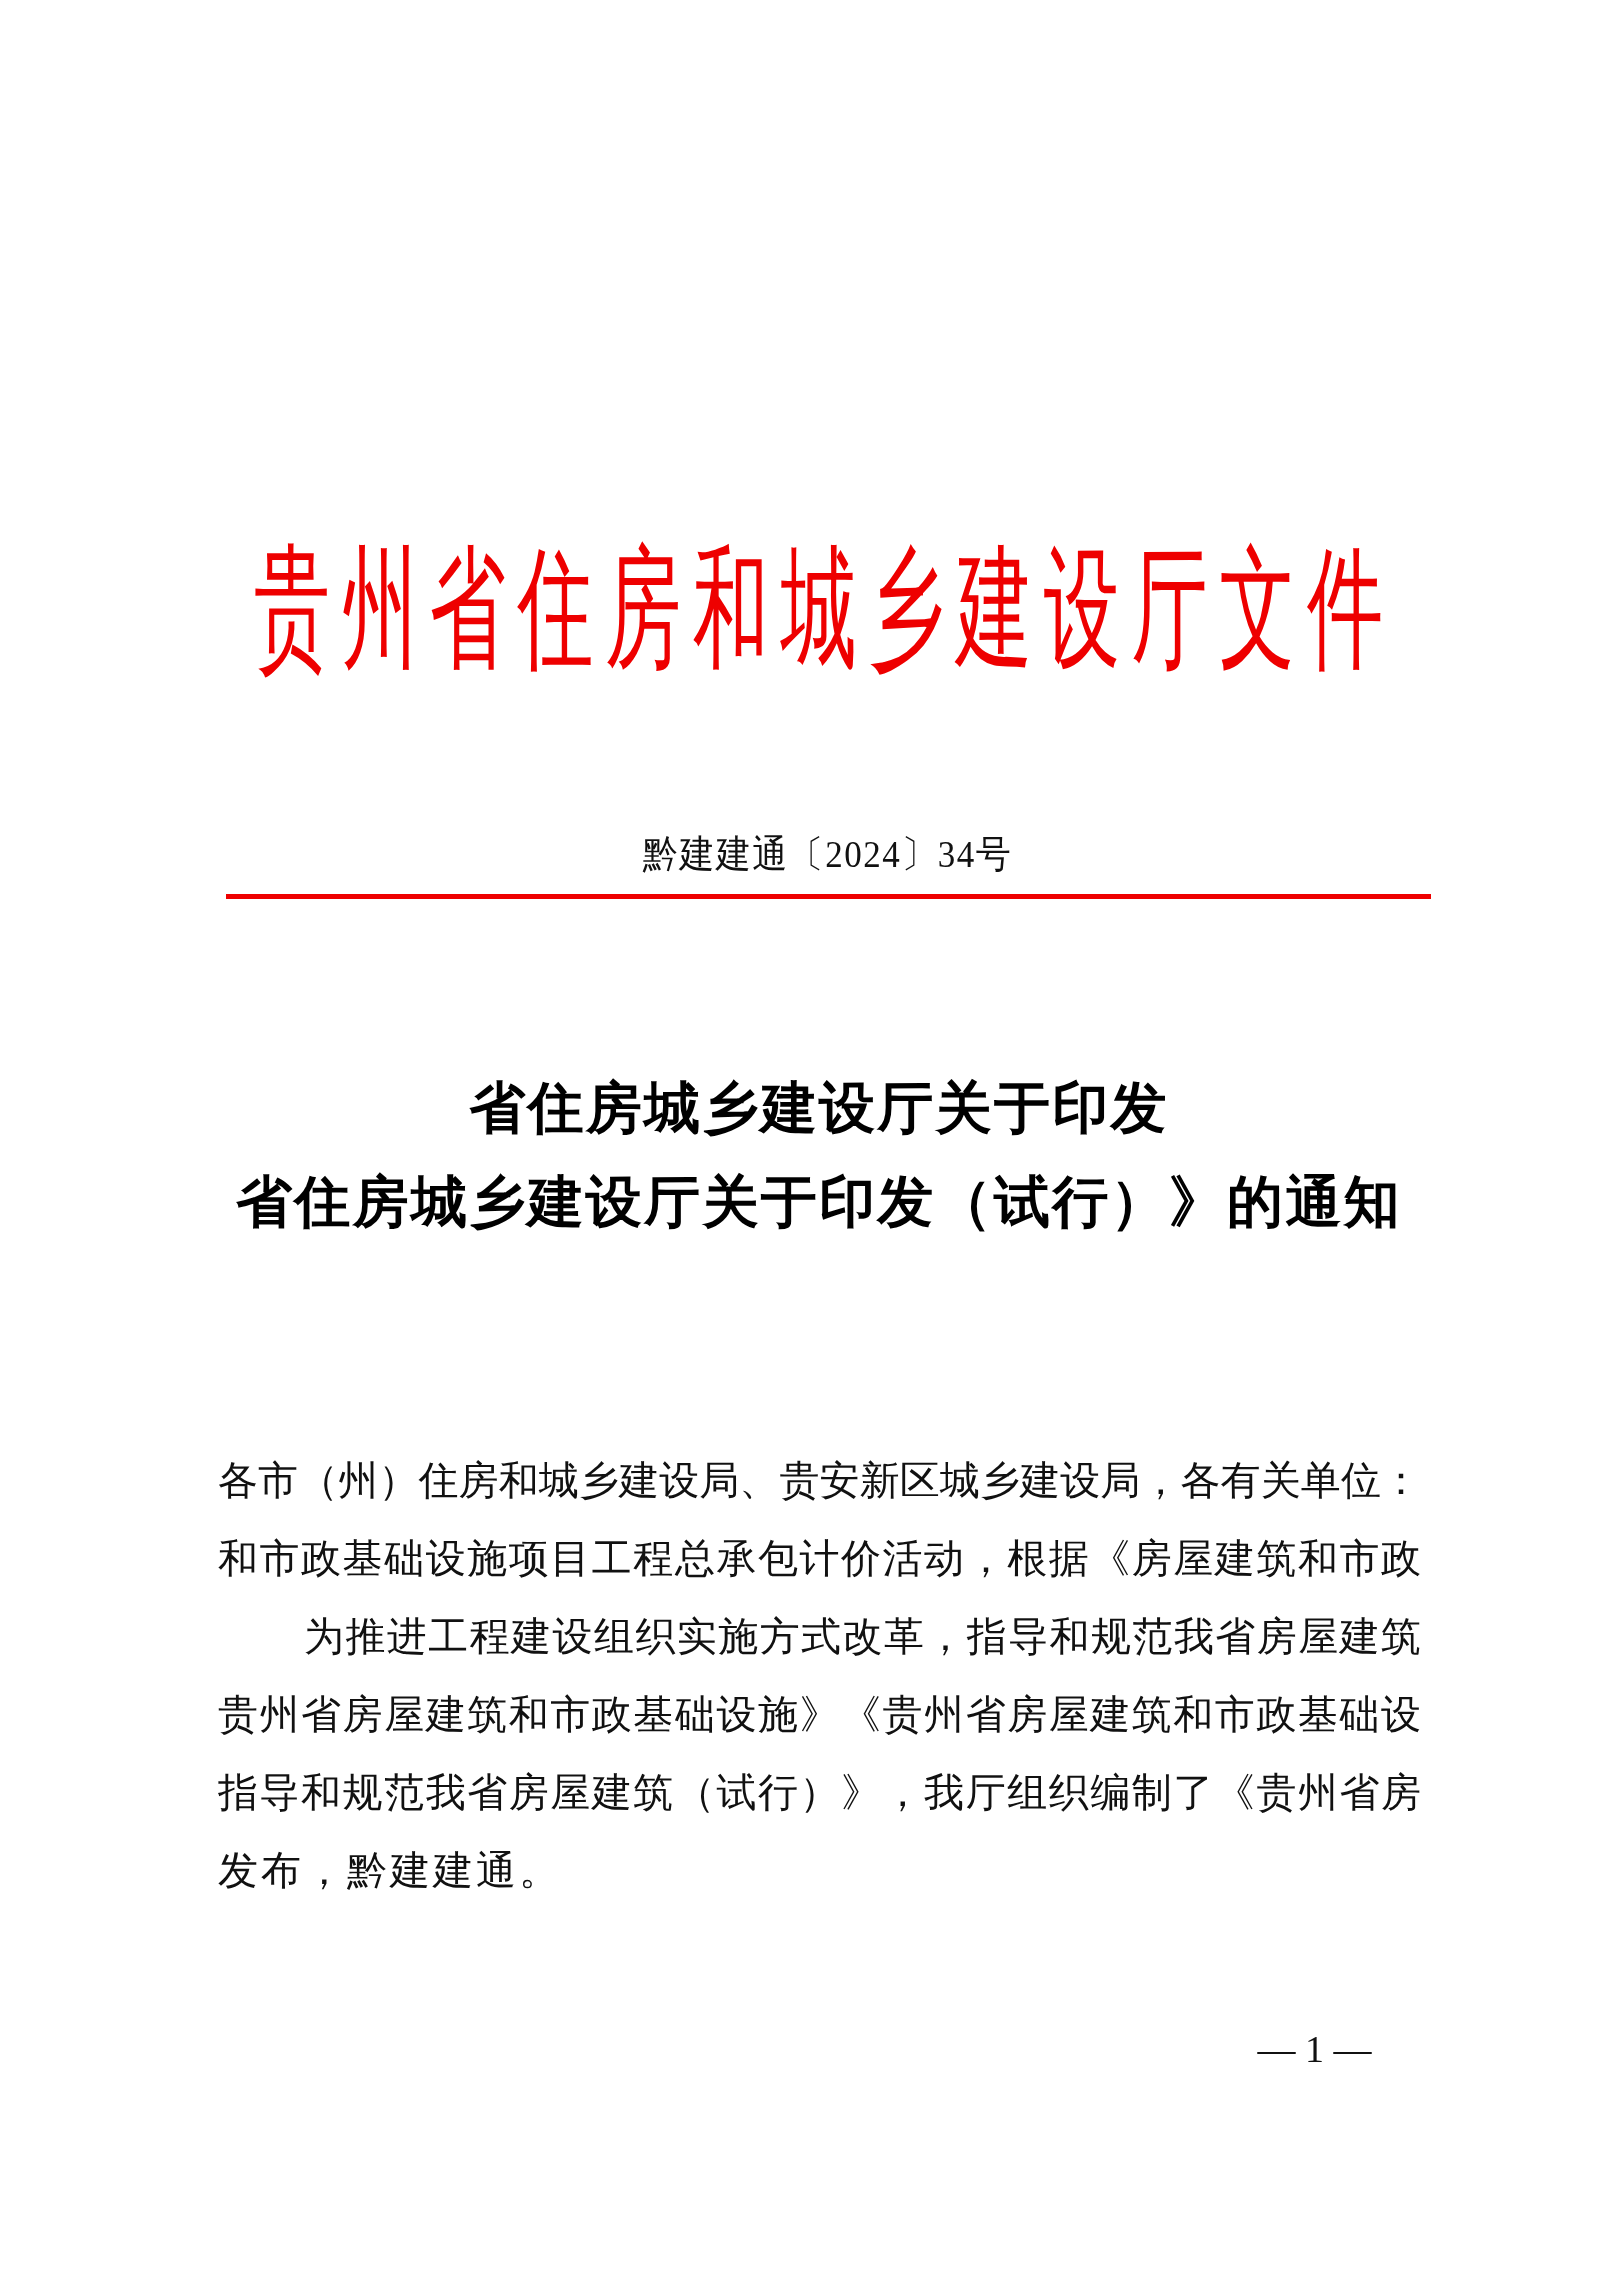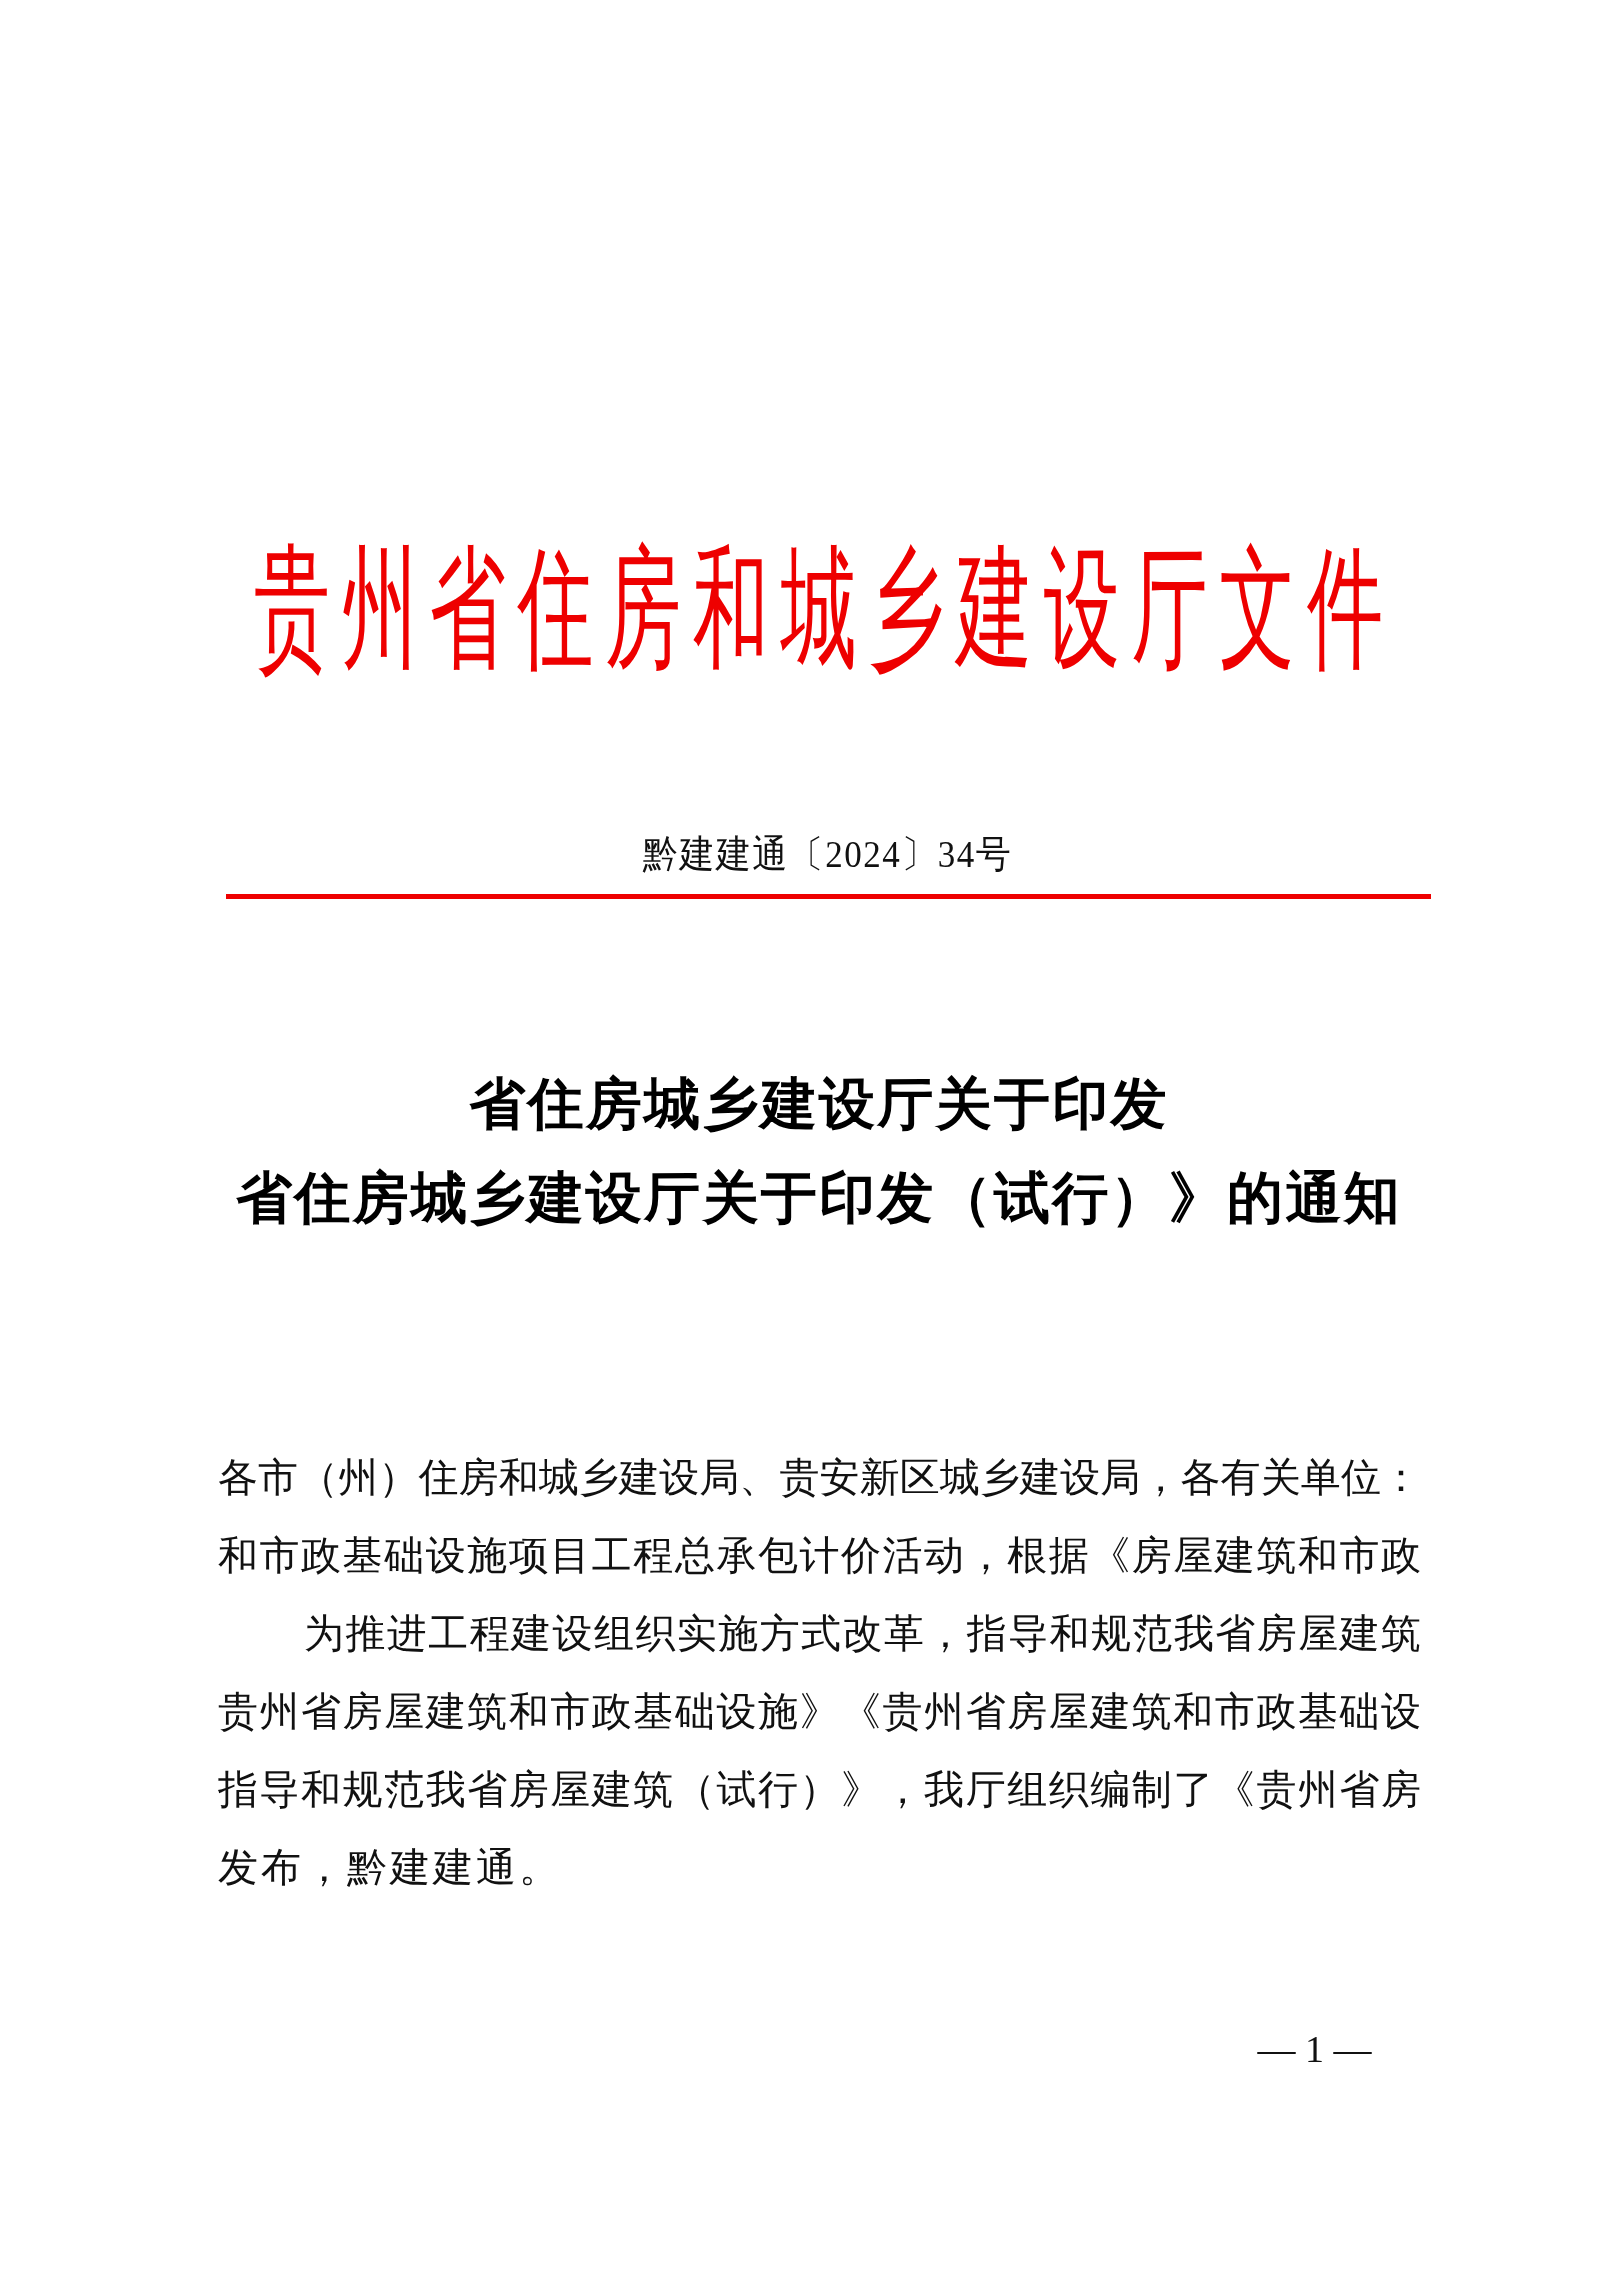--- a/index.html
+++ b/index.html
@@ -75,21 +75,21 @@
   
   .title {
     position: absolute;
     left: 0;
     width: 1617px;
     top: 1073px;
   }
   .title-line {
     display: block;
     text-align: center;
-    font-family: Liberation Mono, monospace;
+    font-family: Liberation Sans, sans-serif;
     font-weight: bold;
     font-size: 56px;
     height: 94px;
     line-height: 70px;
     color: #000000;
     letter-spacing: 2.3px;
     padding-left: 21px;
     box-sizing: border-box;
   }
 
@@ -97,21 +97,21 @@
   .body-text {
     position: absolute;
     left: 218px;
     top: 1442px;
     width: 1203px;
   }
   .body-line {
     display: block;
     height: 78px;
     line-height: 78px;
-    font-family: Liberation Mono, monospace;
+    font-family: Liberation Serif, serif;
     font-size: 40px;
     color: #111111;
     white-space: nowrap;
     text-align: justify;
     text-align-last: justify;
   }
   .body-line.indent {
     padding-left: 86px;
   }
   .body-line.last {

